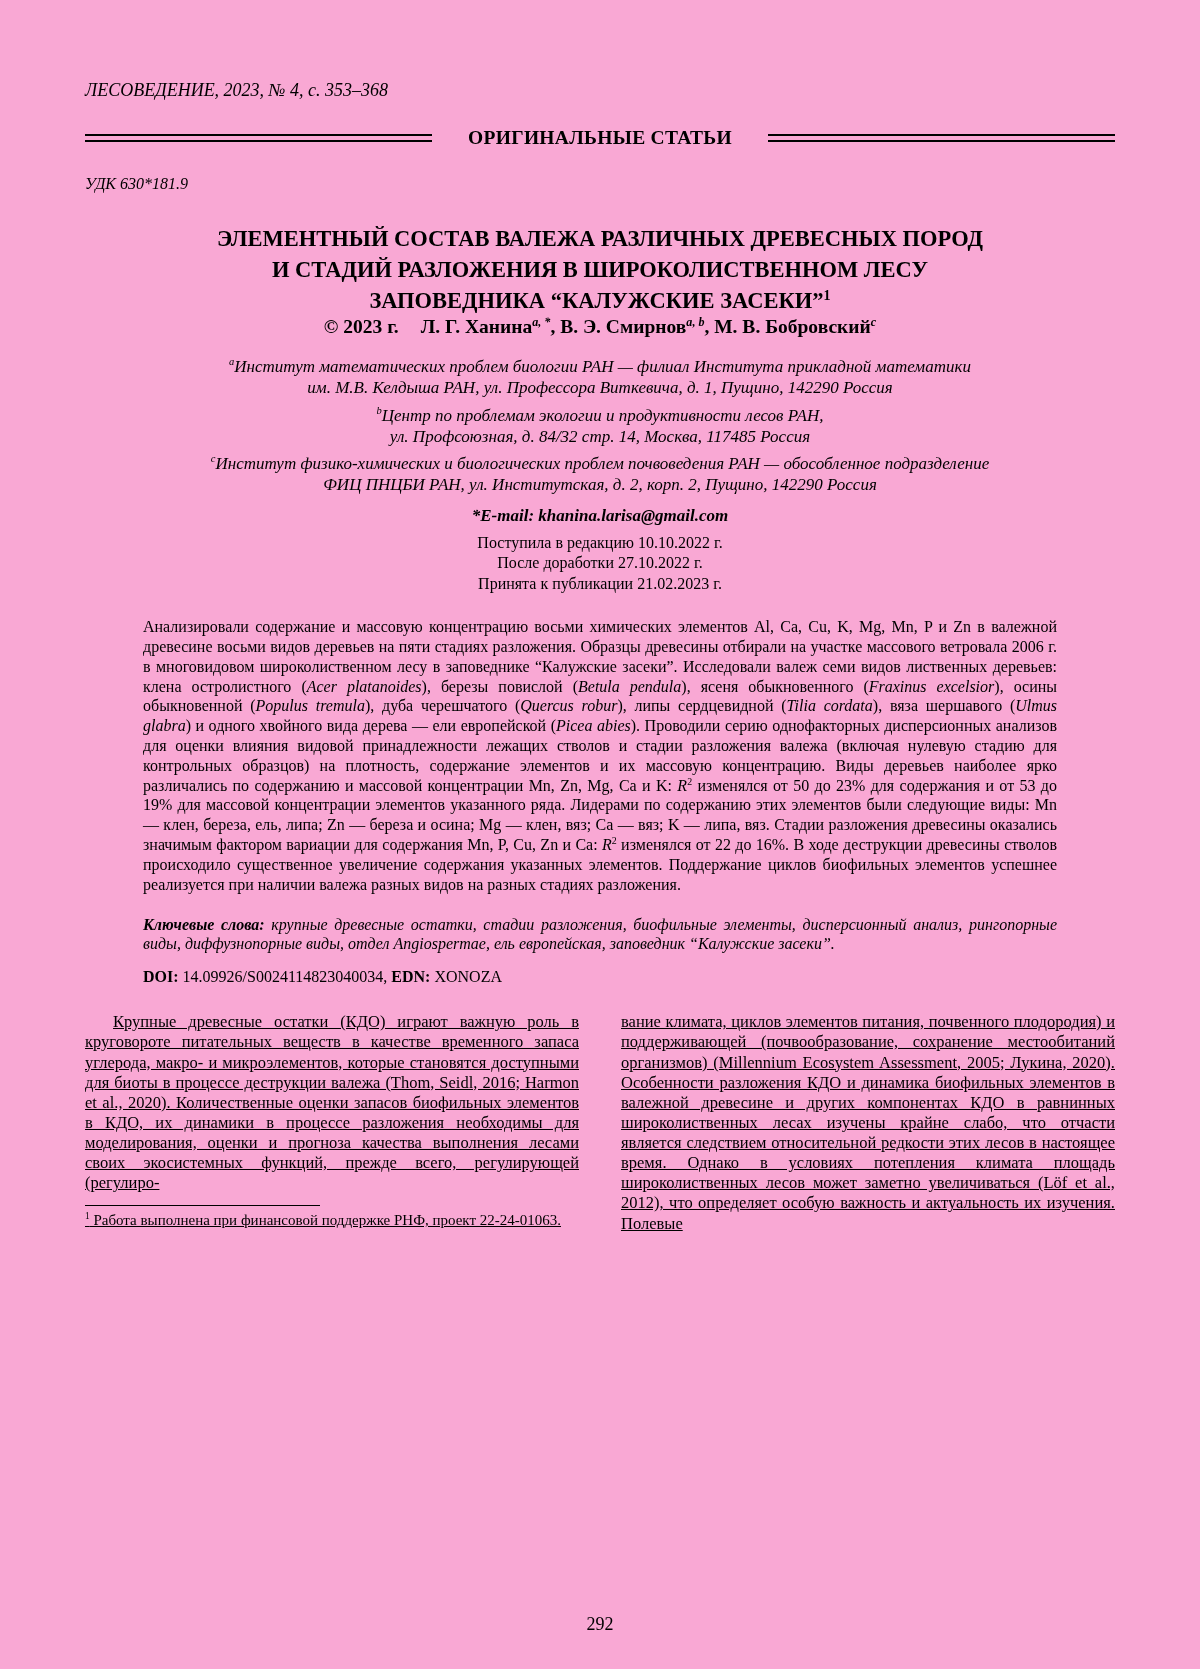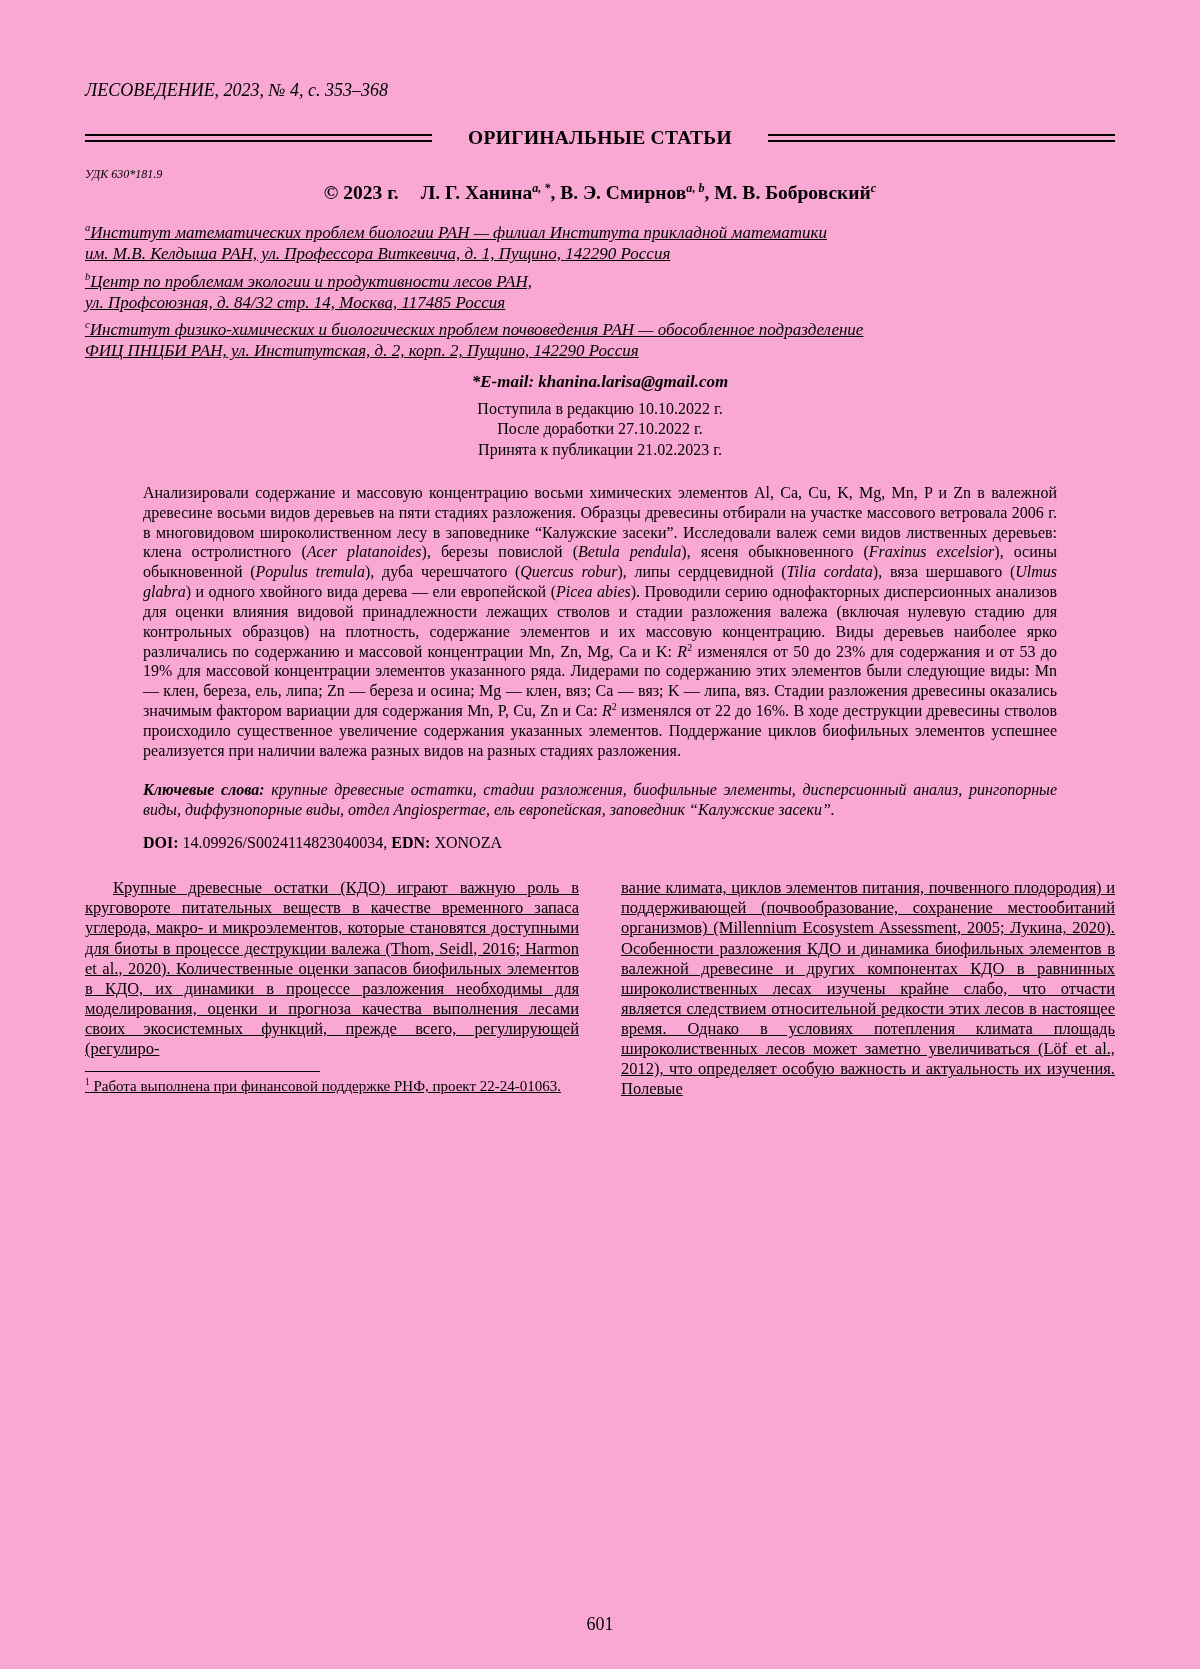--- a/index.html
+++ b/index.html
@@ -14,26 +14,26 @@
     background:#f9a8d4;
     padding:80px 85px 34px 85px;
     display:flex; flex-direction:column;
     overflow:hidden;
     position:relative;
   }
   .journal-header { font-style:italic; font-size:18px; }
   .banner { display:flex; align-items:center; gap:28px; margin-top:26px; }
   .banner-rule { flex:1; height:8px; border-top:2px solid #000; border-bottom:2px solid #000; }
   .banner-label { font-weight:bold; font-size:19.5px; white-space:nowrap; padding:0 8px; letter-spacing:0.3px; }
-  .udk { font-style:italic; font-size:12px; margin-top:18px; }
+  .udk { font-style:italic; font-size:16px; margin-top:26px; }
   .title { text-align:center; font-weight:bold; font-size:22.5px; line-height:1.38; margin-top:30px; }
   .authors { text-align:center; font-weight:bold; font-size:19.5px; }
   .copyright { margin-right:22px; }
   .affs { margin-top:12px; }
-  .aff-line { text-align:left; font-style:italic; font-size:17px; line-height:1.25;text-decoration:underline; }
+  .aff-line { text-align:center; font-style:italic; font-size:17px; line-height:1.25; }
   .aff-start { margin-top:6px; }
   .email { text-align:center; font-style:italic; font-weight:bold; font-size:17px; margin-top:10px; }
   .dates { text-align:center; font-size:16px; line-height:1.3; margin-top:7px; }
   .abstract { margin:22px 58px 0 58px; text-align:justify; font-size:16px; line-height:1.24; }
   .keywords { margin:20px 58px 0 58px; text-align:justify; font-style:italic; font-size:16px; line-height:1.24; }
   .doi { margin:14px 58px 0 58px; font-size:16px; }
   .columns { display:flex; gap:42px; margin-top:26px;text-decoration:underline; }
   .col { flex:1; text-align:justify; font-size:16.5px; line-height:1.22; }
   .col p.indent { text-indent:28px; }
   .footnote { margin-top:12px; font-size:15px; line-height:1.25; }
@@ -51,20 +51,25 @@
   <div class="journal-header">ЛЕСОВЕДЕНИЕ, 2023, № 4, с. 353–368</div>
 
   <div class="banner">
     <div class="banner-rule"></div>
     <span class="banner-label">ОРИГИНАЛЬНЫЕ СТАТЬИ</span>
     <div class="banner-rule"></div>
   </div>
 
   <div class="udk">УДК 630*181.9</div>
 
+  <div class="title">
+    <div>ЭЛЕМЕНТНЫЙ СОСТАВ ВАЛЕЖА РАЗЛИЧНЫХ ДРЕВЕСНЫХ ПОРОД</div>
+    <div>И СТАДИЙ РАЗЛОЖЕНИЯ В ШИРОКОЛИСТВЕННОМ ЛЕСУ</div>
+    <div><span>ЗАПОВЕДНИКА “КАЛУЖСКИЕ ЗАСЕКИ”</span><sup>1</sup></div>
+  </div>
 
   <div class="authors">
     <span class="copyright">© 2023 г.</span><span><span>Л. Г. Ханина</span><sup class="it">a, *</sup><span>, В. Э. Смирнов</span><sup class="it">a, b</sup><span>, М. В. Бобровский</span><sup class="it">c</sup></span>
   </div>
 
   <div class="affs">
     <div class="aff-line aff-start"><sup>a</sup><span>Институт математических проблем биологии РАН — филиал Института прикладной математики</span></div>
     <div class="aff-line"><span>им. М.В. Келдыша РАН, ул. Профессора Виткевича, д. 1, Пущино, 142290 Россия</span></div>
     <div class="aff-line aff-start"><sup>b</sup><span>Центр по проблемам экологии и продуктивности лесов РАН,</span></div>
     <div class="aff-line"><span>ул. Профсоюзная, д. 84/32 стр. 14, Москва, 117485 Россия</span></div>
@@ -92,15 +97,15 @@
       <div class="footnote">
         <div class="footnote-rule"></div>
         <p><sup>1</sup><span> Работа выполнена при финансовой поддержке РНФ, проект 22-24-01063.</span></p>
       </div>
     </div>
     <div class="col">
       <p>вание климата, циклов элементов питания, почвенного плодородия) и поддерживающей (почвообразование, сохранение местообитаний организмов) (Millennium Ecosystem Assessment, 2005; Лукина, 2020). Особенности разложения КДО и динамика биофильных элементов в валежной древесине и других компонентах КДО в равнинных широколиственных лесах изучены крайне слабо, что отчасти является следствием относительной редкости этих лесов в настоящее время. Однако в условиях потепления климата площадь широколиственных лесов может заметно увеличиваться (Löf et al., 2012), что определяет особую важность и актуальность их изучения. Полевые</p>
     </div>
   </div>
 
-  <div class="page-number">601</div>
+  <div class="page-number">292</div>
 
 </div>
 
 </body></html>

